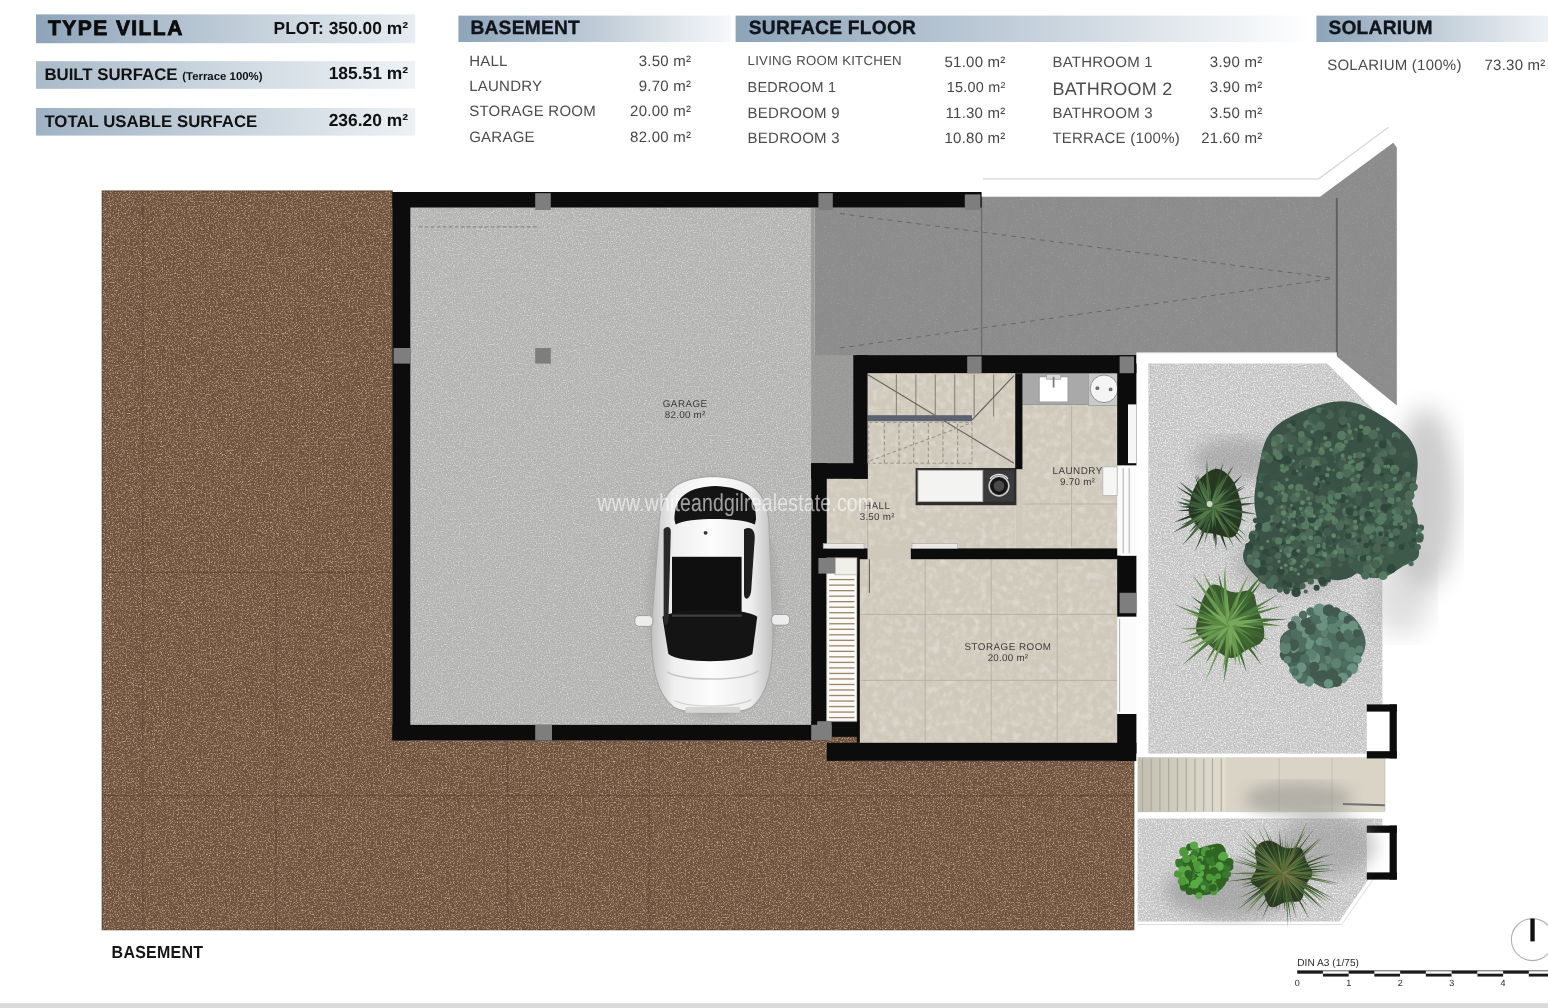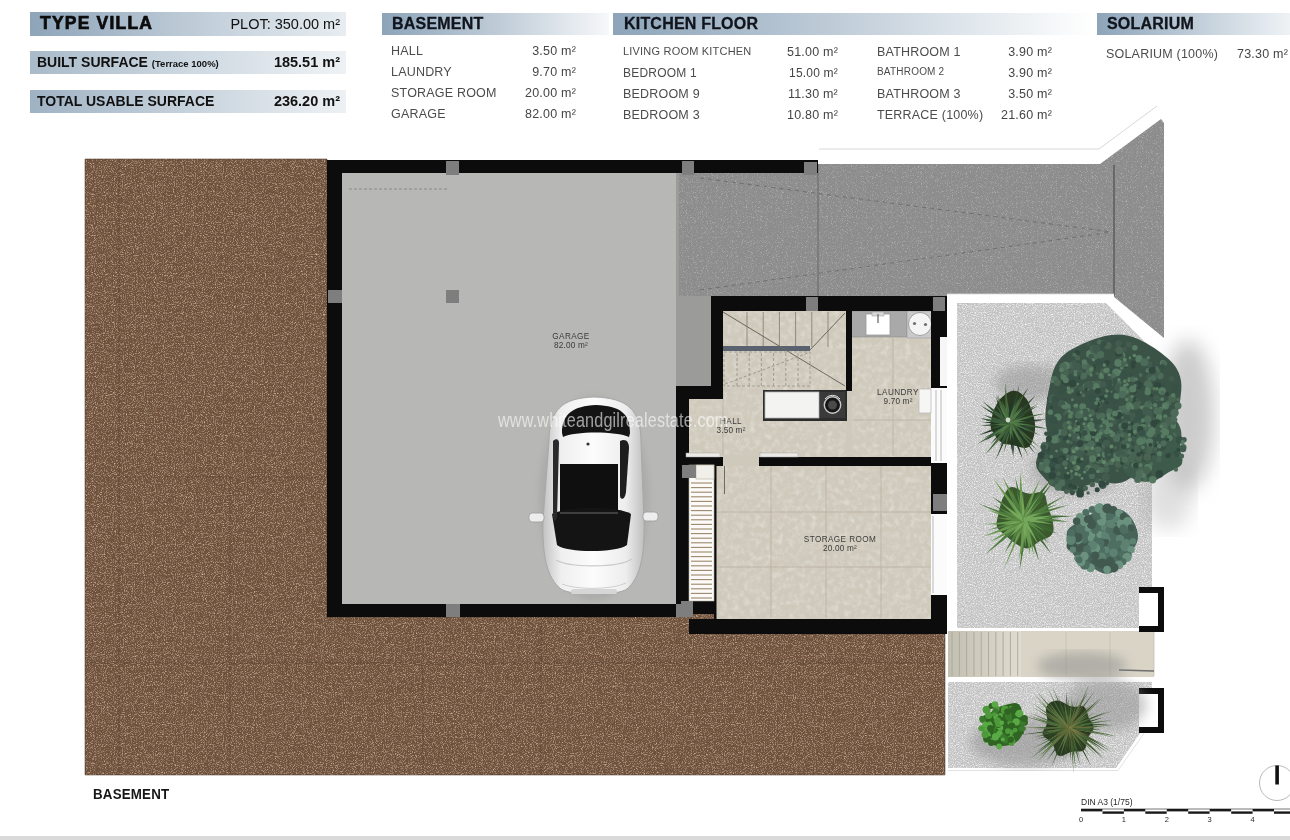--- a/index.html
+++ b/index.html
@@ -1571,48 +1571,48 @@
     <text x="1252.6" y="822" font-size="7.5" fill="#2a2a2a" text-anchor="middle" font-family="Liberation Sans, sans-serif">4</text>
     <text x="1081" y="805" font-size="8.5" fill="#2a2a2a" font-family="Liberation Sans, sans-serif">DIN A3 (1/75)</text>
     <circle cx="1277" cy="783" r="17.5" fill="#ffffff" stroke="#b0b0b0" stroke-width="0.9"></circle>
     <rect x="1275.3" y="765.5" width="3.6" height="19" fill="#111"></rect>
     <rect x="0" y="836" width="1290" height="4" fill="#d9d9d9"></rect>
 </svg>
 <div style="position:absolute;left:30px;top:12px;width:316px;height:24px;background:linear-gradient(to right,#8da4b9 0%,#b9c7d4 45%,#e7edf1 100%);"></div>
 <div style="position:absolute;left:30px;top:51px;width:316px;height:23px;background:linear-gradient(to right,#a9bac9 0%,#cdd8e1 50%,#eef2f5 100%);"></div>
 <div style="position:absolute;left:30px;top:90px;width:316px;height:23px;background:linear-gradient(to right,#9fb2c4 0%,#c6d2dc 50%,#edf1f4 100%);"></div>
 <div style="position:absolute;left:40px;top:13px;font-size:17.5px;font-weight:bold;letter-spacing:1.2px;color:#0c0c0c;-webkit-text-stroke:0.7px #0c0c0c;">TYPE VILLA</div>
-<div style="position:absolute;left:30px;top:16px;width:310px;text-align:right;font-size:14.5px;font-weight:normal;color:#111;">PLOT: 350.00 m²</div>
+<div style="position:absolute;left:30px;top:16px;width:310px;text-align:right;font-size:14.5px;font-weight:bold;color:#111;">PLOT: 350.00 m²</div>
 <div style="position:absolute;left:37px;top:54px;font-size:14px;font-weight:bold;color:#111;">BUILT SURFACE <span style="font-size:9.5px;">(Terrace 100%)</span></div>
 <div style="position:absolute;left:30px;top:54px;width:310px;text-align:right;font-size:14.5px;font-weight:bold;color:#111;">185.51 m²</div>
 <div style="position:absolute;left:37px;top:93px;font-size:14px;font-weight:bold;color:#111;">TOTAL USABLE SURFACE</div>
 <div style="position:absolute;left:30px;top:93px;width:310px;text-align:right;font-size:14.5px;font-weight:bold;color:#111;">236.20 m²</div>
 <div style="position:absolute;left:382px;top:13px;width:227px;height:22px;background:linear-gradient(to right,#8da4b9 0%,#c3cfda 55%,#f6f8fa 100%);"></div>
 <div style="position:absolute;left:392px;top:15px;font-size:16px;font-weight:bold;letter-spacing:0.2px;color:#10141c;-webkit-text-stroke:0.3px #10141c;">BASEMENT</div>
 <div style="position:absolute;font-size:12.5px;color:#4c4c4c;letter-spacing:0.2px;left:391px;top:44px;">HALL</div>
 <div style="position:absolute;font-size:12.5px;color:#454545;letter-spacing:0.2px;text-align:right;left:476px;top:44px;width:100px;">3.50 m²</div>
 <div style="position:absolute;font-size:12.5px;color:#4c4c4c;letter-spacing:0.2px;left:391px;top:65px;">LAUNDRY</div>
 <div style="position:absolute;font-size:12.5px;color:#454545;letter-spacing:0.2px;text-align:right;left:476px;top:65px;width:100px;">9.70 m²</div>
 <div style="position:absolute;font-size:12.5px;color:#4c4c4c;letter-spacing:0.2px;left:391px;top:86px;">STORAGE ROOM</div>
 <div style="position:absolute;font-size:12.5px;color:#454545;letter-spacing:0.2px;text-align:right;left:476px;top:86px;width:100px;">20.00 m²</div>
 <div style="position:absolute;font-size:12.5px;color:#4c4c4c;letter-spacing:0.2px;left:391px;top:107px;">GARAGE</div>
 <div style="position:absolute;font-size:12.5px;color:#454545;letter-spacing:0.2px;text-align:right;left:476px;top:107px;width:100px;">82.00 m²</div>
 <div style="position:absolute;left:613px;top:13px;width:480px;height:22px;background:linear-gradient(to right,#8da4b9 0%,#c9d4de 55%,#ffffff 100%);"></div>
-<div style="position:absolute;left:624px;top:15px;font-size:16px;font-weight:bold;letter-spacing:0.2px;color:#10141c;-webkit-text-stroke:0.3px #10141c;">KITCHEN FLOOR</div>
+<div style="position:absolute;left:624px;top:15px;font-size:16px;font-weight:bold;letter-spacing:0.2px;color:#10141c;-webkit-text-stroke:0.3px #10141c;">SURFACE FLOOR</div>
 <div style="position:absolute;font-size:11px;color:#4c4c4c;letter-spacing:0.2px;left:623px;top:45px;text-align:right;">LIVING ROOM KITCHEN</div>
 <div style="position:absolute;font-size:12.5px;color:#454545;letter-spacing:0.2px;text-align:right;left:738px;top:45px;width:100px;">51.00 m²</div>
 <div style="position:absolute;font-size:12px;color:#4c4c4c;letter-spacing:0.2px;left:623px;top:66px;">BEDROOM 1</div>
 <div style="position:absolute;font-size:12px;color:#454545;letter-spacing:0.2px;text-align:right;left:738px;top:66px;width:100px;">15.00 m²</div>
 <div style="position:absolute;font-size:12.5px;color:#4c4c4c;letter-spacing:0.2px;left:623px;top:87px;">BEDROOM 9</div>
 <div style="position:absolute;font-size:12.5px;color:#454545;letter-spacing:0.2px;text-align:right;left:738px;top:87px;width:100px;">11.30 m²</div>
 <div style="position:absolute;font-size:12.5px;color:#4c4c4c;letter-spacing:0.2px;left:623px;top:108px;">BEDROOM 3</div>
 <div style="position:absolute;font-size:12.5px;color:#454545;letter-spacing:0.2px;text-align:right;left:738px;top:108px;width:100px;">10.80 m²</div>
 <div style="position:absolute;font-size:12.5px;color:#4c4c4c;letter-spacing:0.2px;left:877px;top:45px;">BATHROOM 1</div>
 <div style="position:absolute;font-size:12.5px;color:#454545;letter-spacing:0.2px;text-align:right;left:952px;top:45px;width:100px;">3.90 m²</div>
-<div style="position:absolute;font-size:10px;color:#4c4c4c;letter-spacing:0.2px;left:877px;top:66px;">BATHROOM 2</div>
+<div style="position:absolute;font-size:15px;color:#4c4c4c;letter-spacing:0.2px;left:877px;top:66px;">BATHROOM 2</div>
 <div style="position:absolute;font-size:12.5px;color:#454545;letter-spacing:0.2px;text-align:right;left:952px;top:66px;width:100px;">3.90 m²</div>
 <div style="position:absolute;font-size:12.5px;color:#4c4c4c;letter-spacing:0.2px;left:877px;top:87px;">BATHROOM 3</div>
 <div style="position:absolute;font-size:12.5px;color:#454545;letter-spacing:0.2px;text-align:right;left:952px;top:87px;width:100px;">3.50 m²</div>
 <div style="position:absolute;font-size:12.5px;color:#4c4c4c;letter-spacing:0.2px;left:877px;top:108px;">TERRACE (100%)</div>
 <div style="position:absolute;font-size:12.5px;color:#454545;letter-spacing:0.2px;text-align:right;left:952px;top:108px;width:100px;">21.60 m²</div>
 <div style="position:absolute;left:1097px;top:13px;width:193px;height:22px;background:linear-gradient(to right,#8da4b9 0%,#c9d4de 60%,#eef2f5 100%);"></div>
 <div style="position:absolute;left:1107px;top:15px;font-size:16px;font-weight:bold;letter-spacing:0.2px;color:#10141c;-webkit-text-stroke:0.3px #10141c;">SOLARIUM</div>
 <div style="position:absolute;font-size:12.5px;color:#4c4c4c;letter-spacing:0.2px;left:1106px;top:47px;">SOLARIUM (100%)</div>
 <div style="position:absolute;font-size:12.5px;color:#454545;letter-spacing:0.2px;text-align:right;left:1188px;top:47px;width:100px;">73.30 m²</div>
 <div style="position:absolute;left:93px;top:786px;font-size:14.5px;font-weight:bold;letter-spacing:0.2px;color:#161616;transform:scaleX(0.92);transform-origin:0 0;">BASEMENT</div>

